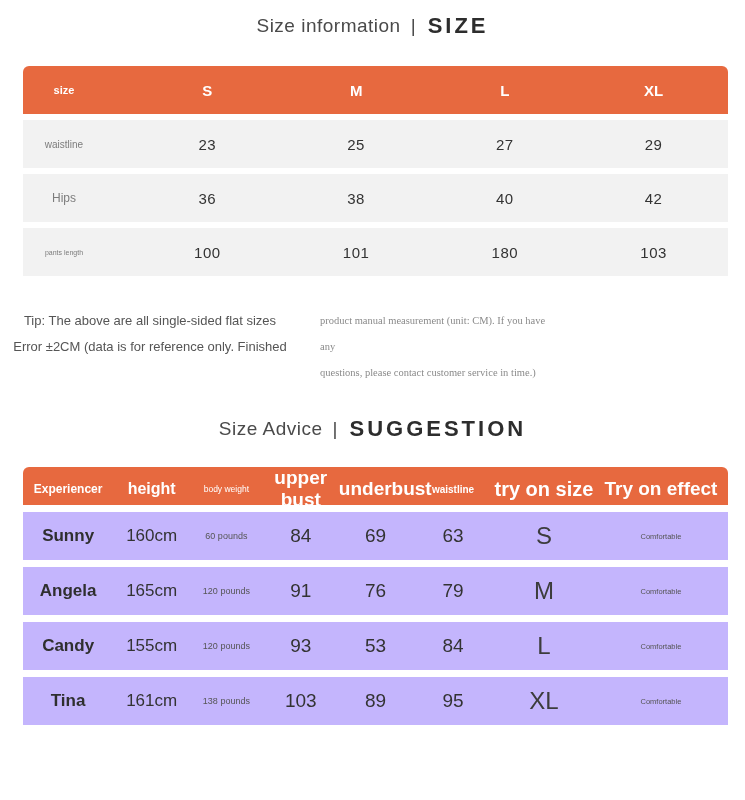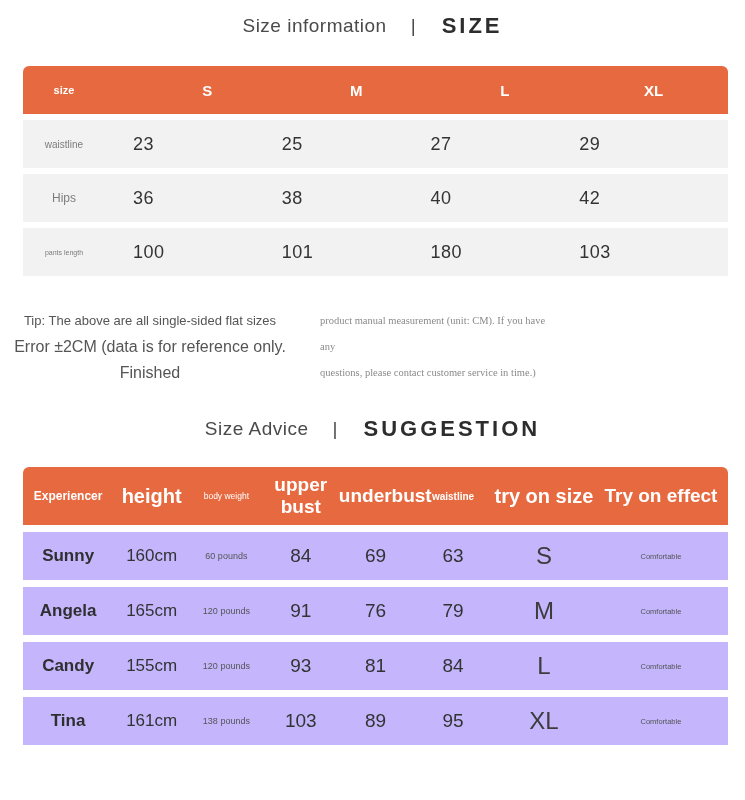--- a/index.html
+++ b/index.html
@@ -9,21 +9,20 @@
     font-family: "Liberation Sans", sans-serif;
     overflow: hidden;
     position: relative;
   }
   .page { width: 745px; height: 800px; background: #fff; }
 
   
   .title-row {
     display: flex; justify-content: center; align-items: center;
     padding-top: 13px;
-    gap: 14px;
   }
   .title-row .t-cn { font-size: 19px; color: #4a4a4a; letter-spacing: 0.5px; }
   .title-row .t-pipe { font-size: 19px; color: #4a4a4a; margin: 0 12px 0 10px; font-weight: 400; }
   .title-row .t-en { font-size: 22px; color: #2d2d2d; font-weight: bold; letter-spacing: 3px; }
   .title-row2 { padding-top: 30px; }
 
   
   .size-table { width: 705px; margin: 27px 0 0 23px; }
   .st-header {
     height: 48px; background: #E7693F;
@@ -35,48 +34,48 @@
   .st-col { font-size: 15px; font-weight: bold; text-align: center; }
   .st-row {
     height: 48px; margin-top: 6px; background: #f2f2f2;
     display: grid; grid-template-columns: 110px 1fr 1fr 1fr 1fr;
     align-items: center;
   }
   .st-label { color: #7c7c7c; text-align: center; padding-right: 28px; }
   .st-label.sz-sm { font-size: 10px; }
   .st-label.sz-md { font-size: 12px; }
   .st-label.sz-xs { font-size: 7px; }
-  .st-val { font-size: 18px; color: #333; text-align: left; letter-spacing: 0.5px; }
+  .st-val { font-size: 15px; color: #333; text-align: center; letter-spacing: 0.5px; }
 
   
   .tip {
     margin-top: 32px;
     display: flex; align-items: flex-start;
     gap: 20px;
   }
   .tip-left { width: 300px; text-align: center; color: #555; }
   .tip-left .l1 { font-size: 13px; line-height: 26px; }
-  .tip-left .l2 { font-size: 16px; line-height: 26px; }
+  .tip-left .l2 { font-size: 13px; line-height: 26px; }
   .tip-right { width: 228px; text-align: left; color: #8a8a8a; font-family: Liberation Serif, serif; }
   .tip-right .l1, .tip-right .l2 { font-size: 10.5px; line-height: 26px; }
 
   
   .advice-table { width: 705px; margin: 25px 0 0 23px; }
   .at-grid {
     display: grid;
     grid-template-columns: 12.8% 10.9% 10.3% 10.8% 10.4% 11.6% 14.2% 19%;
     align-items: center;
   }
   .at-header {
-    height: 58px; background: #E7693F; color: #fff;
+    height: 38px; background: #E7693F; color: #fff;
     border-radius: 6px 6px 0 0;
   }
   .at-header > div { text-align: center; font-weight: bold; }
   .at-header .h0 { font-size: 12px; }
-  .at-header .h1 { font-size: 20px; }
+  .at-header .h1 { font-size: 16px; }
   .at-header .h2 { font-size: 8.5px; font-weight: normal; }
   .at-header .h3, .at-header .h4, .at-header .h7 { font-size: 19px; }
   .at-header .h5 { font-size: 10px; }
   .at-header .h6 { font-size: 20px; }
   .at-row { height: 48px; margin-top: 7px; background: #c4b5fd; }
   .at-row > div { text-align: center; }
   .at-name { font-size: 17px; font-weight: bold; color: #2f2f2f; }
   .at-height { font-size: 17px; color: #333; }
   .at-weight { font-size: 9px; color: #555; }
   .at-num { font-size: 19px; color: #333; }
@@ -177,21 +176,21 @@
       <div class="at-num">79</div>
       <div class="at-size">M</div>
       <div class="at-effect">Comfortable</div>
     </div>
 
     <div class="at-row at-grid">
       <div class="at-name">Candy</div>
       <div class="at-height">155cm</div>
       <div class="at-weight">120 pounds</div>
       <div class="at-num">93</div>
-      <div class="at-num">81</div>
+      <div class="at-num">53</div>
       <div class="at-num">84</div>
       <div class="at-size">L</div>
       <div class="at-effect">Comfortable</div>
     </div>
 
     <div class="at-row at-grid">
       <div class="at-name">Tina</div>
       <div class="at-height">161cm</div>
       <div class="at-weight">138 pounds</div>
       <div class="at-num">103</div>

